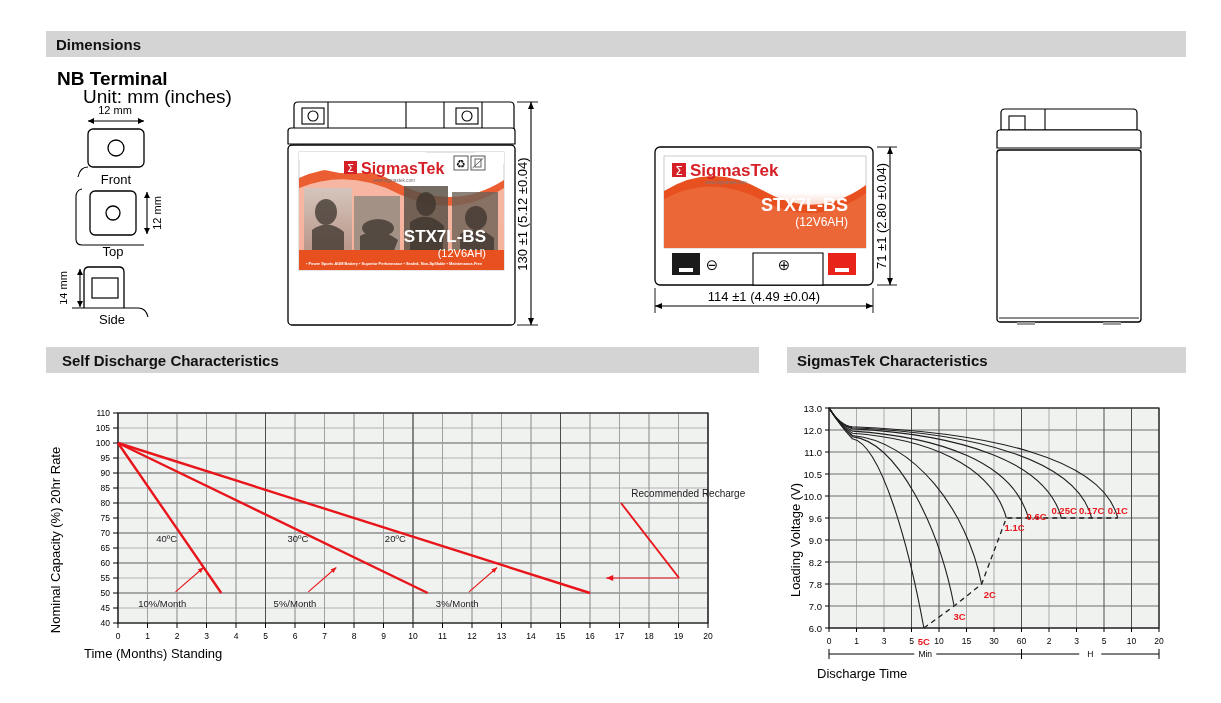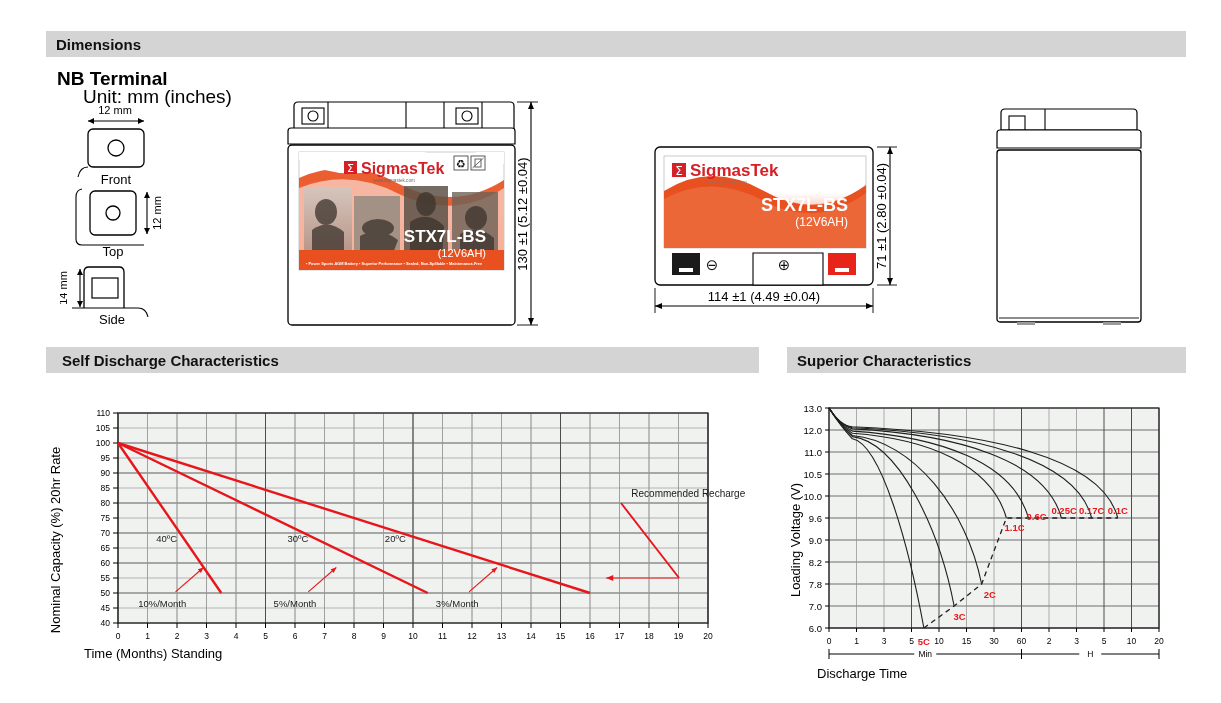--- a/index.html
+++ b/index.html
@@ -27,21 +27,21 @@
 </head>
 <body>
 
 <div class="section-bar" id="bar-dimensions">
   <span>Dimensions</span>
 </div>
 <div class="section-bar" id="bar-selfdis">
   <span>Self Discharge Characteristics</span>
 </div>
 <div class="section-bar" id="bar-discharge">
-  <span>Superior Characteristics</span>
+  <span>SigmasTek Characteristics</span>
 </div>
 
 <div class="lbl" id="nb-terminal">NB Terminal</div>
 <div class="lbl" id="unit-label">Unit: mm (inches)</div>
 
 <svg class="vec" id="terminal-views" style="left:60px;top:104px;" width="190" height="226">
 
   <text id="t-w" x="55" y="10" font-size="11" font-family="Liberation Sans, sans-serif" text-anchor="middle">12 mm</text>
   <line x1="28" y1="17" x2="84" y2="17" stroke="#000" stroke-width="1.1"></line>
   <path d="M28,17 l6,-3 l0,6 z" fill="#000"></path>

